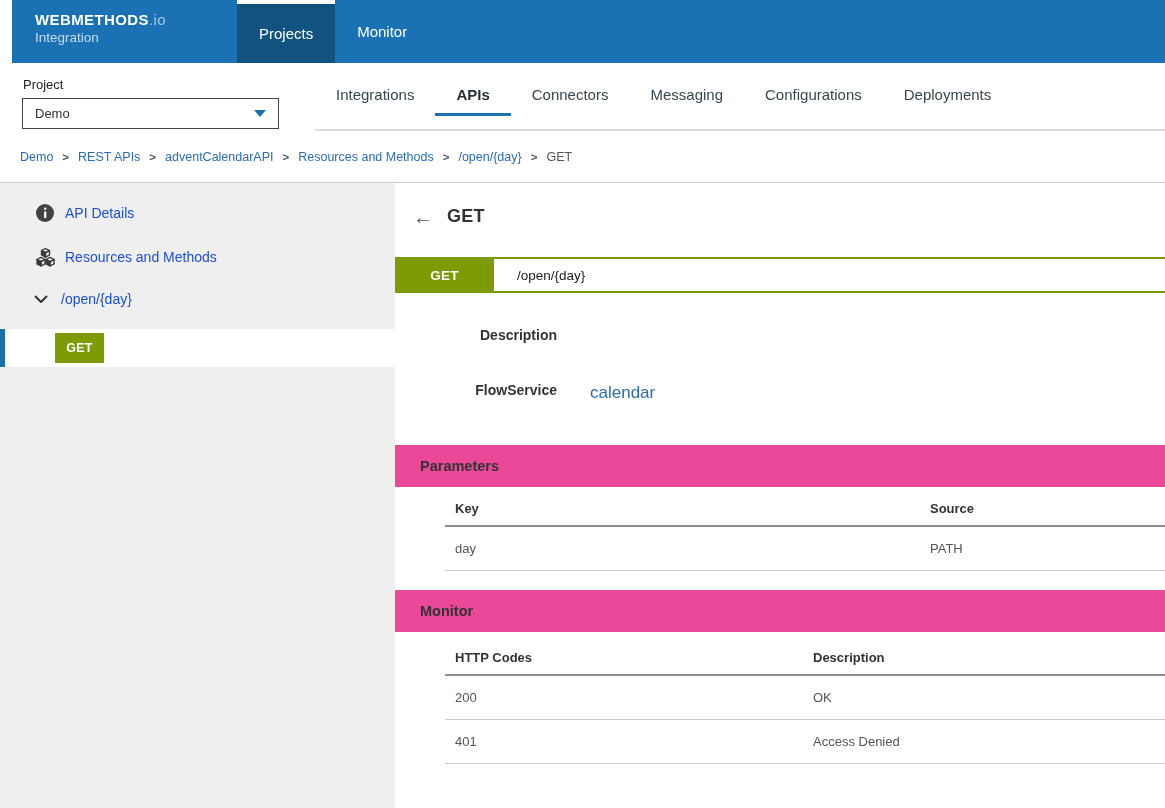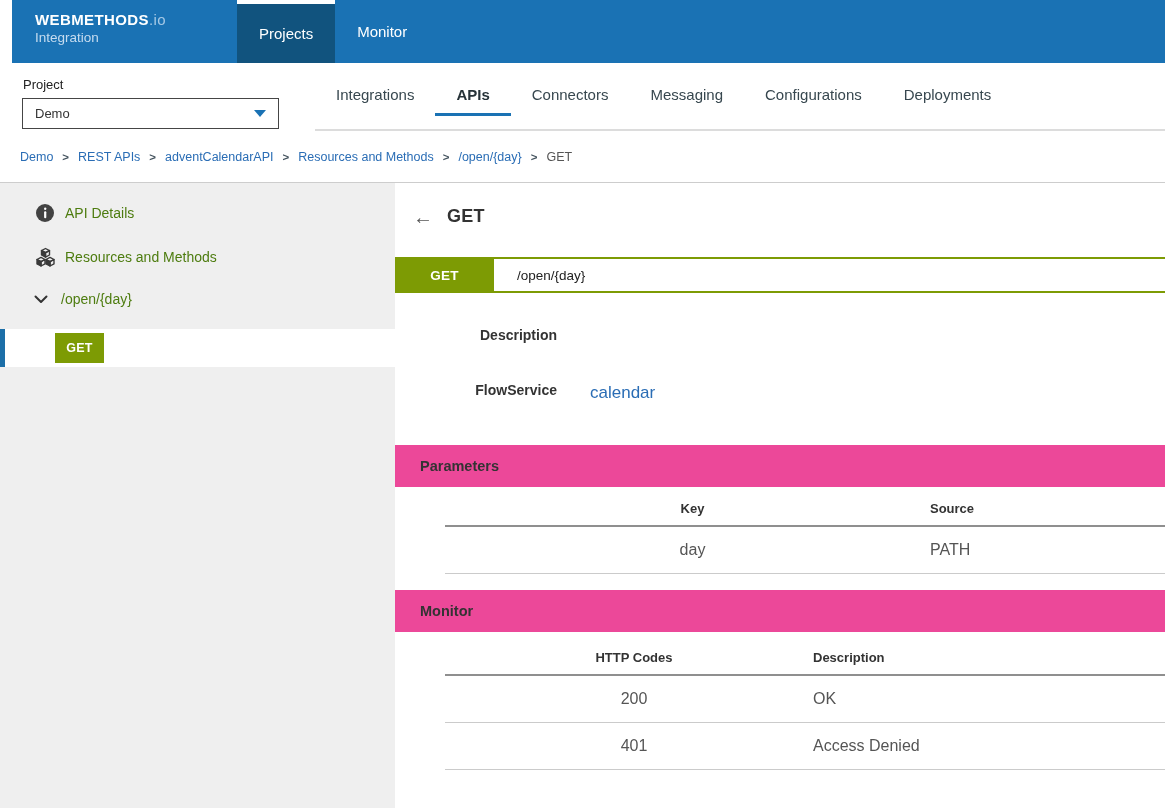--- a/index.html
+++ b/index.html
@@ -29,21 +29,21 @@
   .tab.active::after { content:""; position:absolute; left:0; right:0; bottom:0; height:3px; background:#1A72B4; z-index:2; }
 
   
   .breadcrumb-bar { position:absolute; top:131px; left:0; width:1165px; height:52px; border-bottom:1px solid #cdcdcd; display:flex; align-items:center; padding-left:20px; font-size:12.5px; }
   .crumb-link { color:#2A6DB5; cursor:pointer; }
   .crumb-sep { color:#45545f; margin:0 9px; font-size:11.5px; font-weight:bold; }
   .crumb-current { color:#555; }
 
   
   .sidebar { position:absolute; top:183px; left:0; width:395px; height:625px; background:#efefef; }
-  .side-row { position:absolute; left:0; width:100%; height:32px; display:flex; align-items:center; color:#4d7c0f; font-size:14px; cursor:pointer; }
+  .side-row { position:absolute; left:0; width:100%; height:32px; display:flex; align-items:center; color:#1d4ed8; font-size:14px; cursor:pointer; }
   .side-icon { margin-left:34px; width:22px; display:flex; align-items:center; justify-content:center; }
   .side-label { margin-left:9px; }
   .row-chevron .side-icon { margin-left:30px; }
   .get-row { position:absolute; top:146px; left:0; width:100%; height:38px; background:#fff; border-left:5px solid #1C6FA8; display:flex; align-items:center; cursor:pointer; }
   .get-badge { margin-left:50px; width:49px; height:30px; background:#7D9B04; color:#fff; font-weight:bold; font-size:12.5px; letter-spacing:.3px; display:flex; align-items:center; justify-content:center; }
 
   
   .main { position:absolute; top:183px; left:395px; width:770px; height:625px; background:#fff; }
   .main-header { position:absolute; top:23px; left:18px; display:flex; align-items:center; }
   .back-arrow { font-size:20px; color:#555; cursor:pointer; line-height:1; }
@@ -59,22 +59,22 @@
   .flow-link { position:absolute; left:195px; top:200px; font-size:17px; color:#2A6DB5; cursor:pointer; }
 
   .section-bar { position:absolute; left:0; width:100%; height:42px; background:#ec4899; display:flex; align-items:center; padding-left:25px; font-size:14.5px; font-weight:bold; color:#333; }
   .bar-parameters { top:262px; }
   .bar-response { top:407px; }
 
   table.data-table { position:absolute; left:50px; width:720px; border-collapse:collapse; table-layout:fixed; }
   .table-parameters { top:304px; }
   .table-response { top:453px; }
   .data-table th { text-align:left; font-weight:bold; color:#333; font-size:13px; padding:14px 0 9px 0; border-bottom:2px solid #8f8f8f; }
-  .data-table td { color:#555; font-size:16px; padding:14px 0 14px 0; border-bottom:1px solid #cbcbcb; }
-  .data-table th:first-child, .data-table td:first-child { padding-left:10px;text-align:center; }
+  .data-table td { color:#555; font-size:13px; padding:14px 0 14px 0; border-bottom:1px solid #cbcbcb; }
+  .data-table th:first-child, .data-table td:first-child { padding-left:10px; }
   .table-parameters th:first-child, .table-parameters td:first-child { width:485px; }
   .table-response th:first-child, .table-response td:first-child { width:368px; }
 </style>
 </head>
 <body>
 
 <div class="app">
 
   <div class="topnav">
     <div class="logo">

